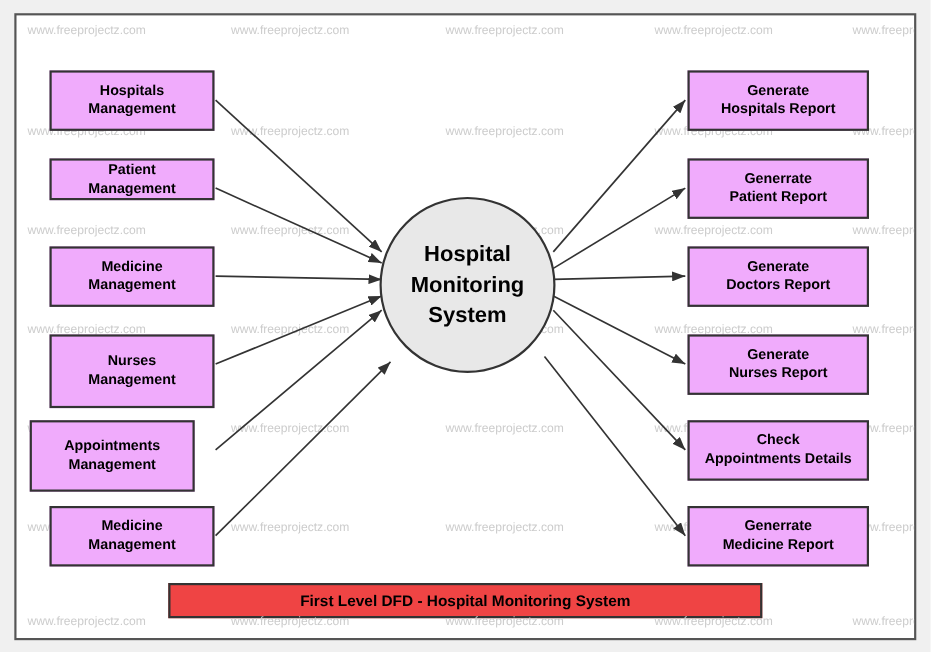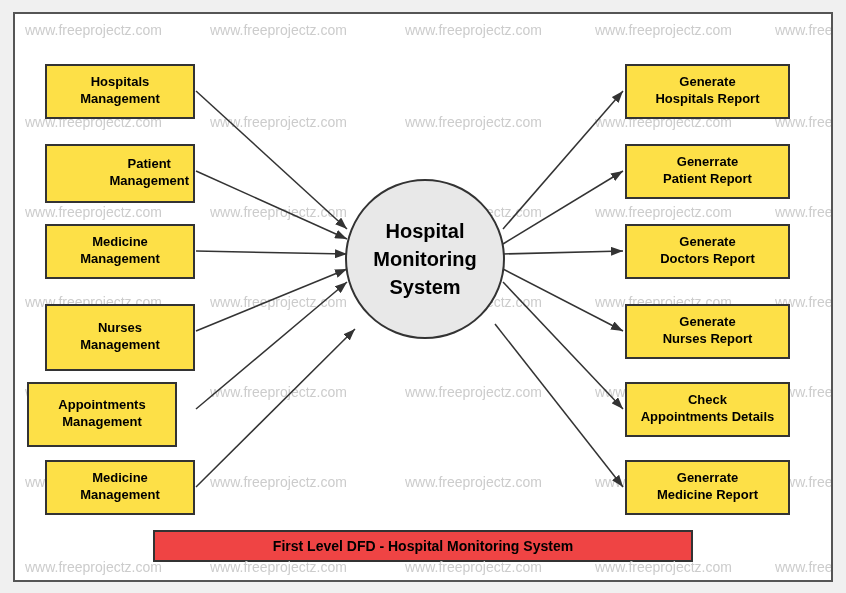--- a/index.html
+++ b/index.html
@@ -16,42 +16,42 @@
     .outer-border {
       width: 820px;
       height: 570px;
       background: #ffffff;
       border: 2px solid #555;
       position: relative;
     }
     .watermark {
       position: absolute;
       color: #cccccc;
-      font-size: 14px;
+      font-size: 11px;
       white-space: nowrap;
       user-select: none;
       pointer-events: none;
       z-index: 0;
     }
     .diagram-area {
       position: relative;
       width: 100%;
       height: 510px;
     }
     svg.lines {
       position: absolute;
       top: 0; left: 0;
       width: 100%;
       height: 100%;
       z-index: 1;
     }
     .node-box {
       position: absolute;
       border: 2px solid #333;
-      background: #fde047;
+      background: #f0abfc;
       text-align: center;
       font-size: 13px;
       font-weight: bold;
       display: flex;
       align-items: center;
       justify-content: center;
       z-index: 2;
       padding: 4px;
       line-height: 1.3;
     }
@@ -169,21 +169,21 @@
     <div class="center-circle" style="left:330px;top:165px;width:160px;height:160px;">
       <span style="white-space:pre-line;text-align:center;">Hospital
 Monitoring
 System</span>
     </div>
 
     <div class="node-box" style="left:30px;top:50px;width:150px;height:55px;">
       <span style="white-space:pre-line;">Hospitals
 Management</span>
     </div>
-    <div class="node-box" style="left:30px;top:130px;width:150px;height:59px;justify-content:flex-end;">
+    <div class="node-box" style="left:30px;top:130px;width:150px;height:38px;">
       <span style="white-space:pre-line;">Patient
 Management</span>
     </div>
     <div class="node-box" style="left:30px;top:210px;width:150px;height:55px;">
       <span style="white-space:pre-line;">Medicine
 Management</span>
     </div>
     <div class="node-box" style="left:30px;top:290px;width:150px;height:67px;">
       <span style="white-space:pre-line;">Nurses
 Management</span>

